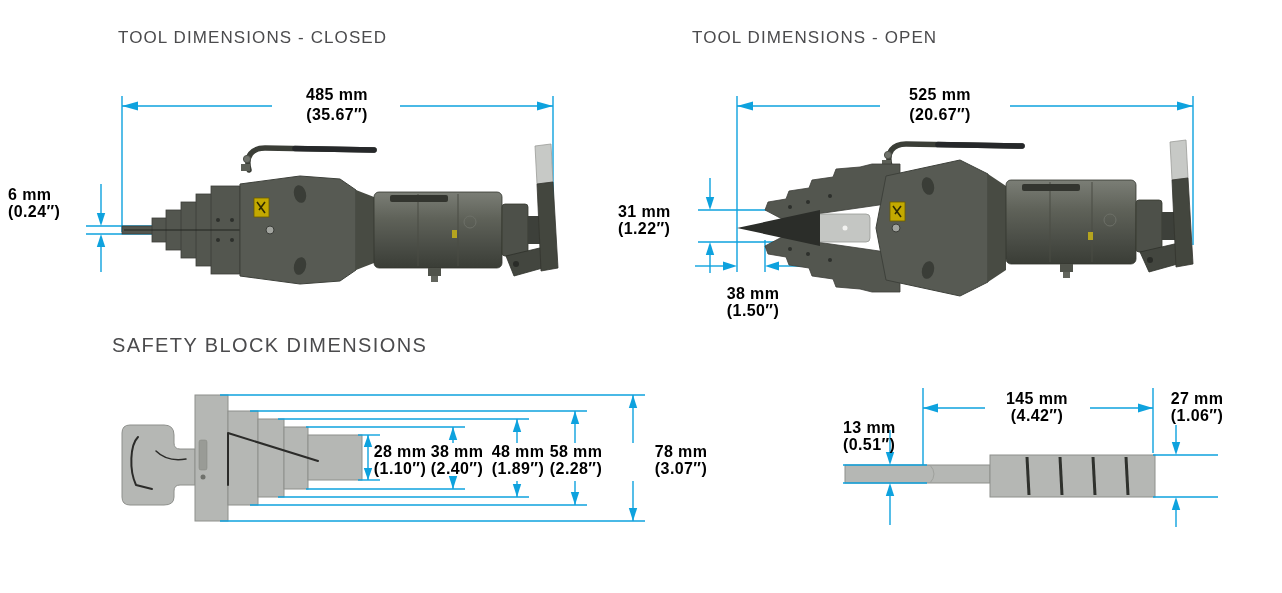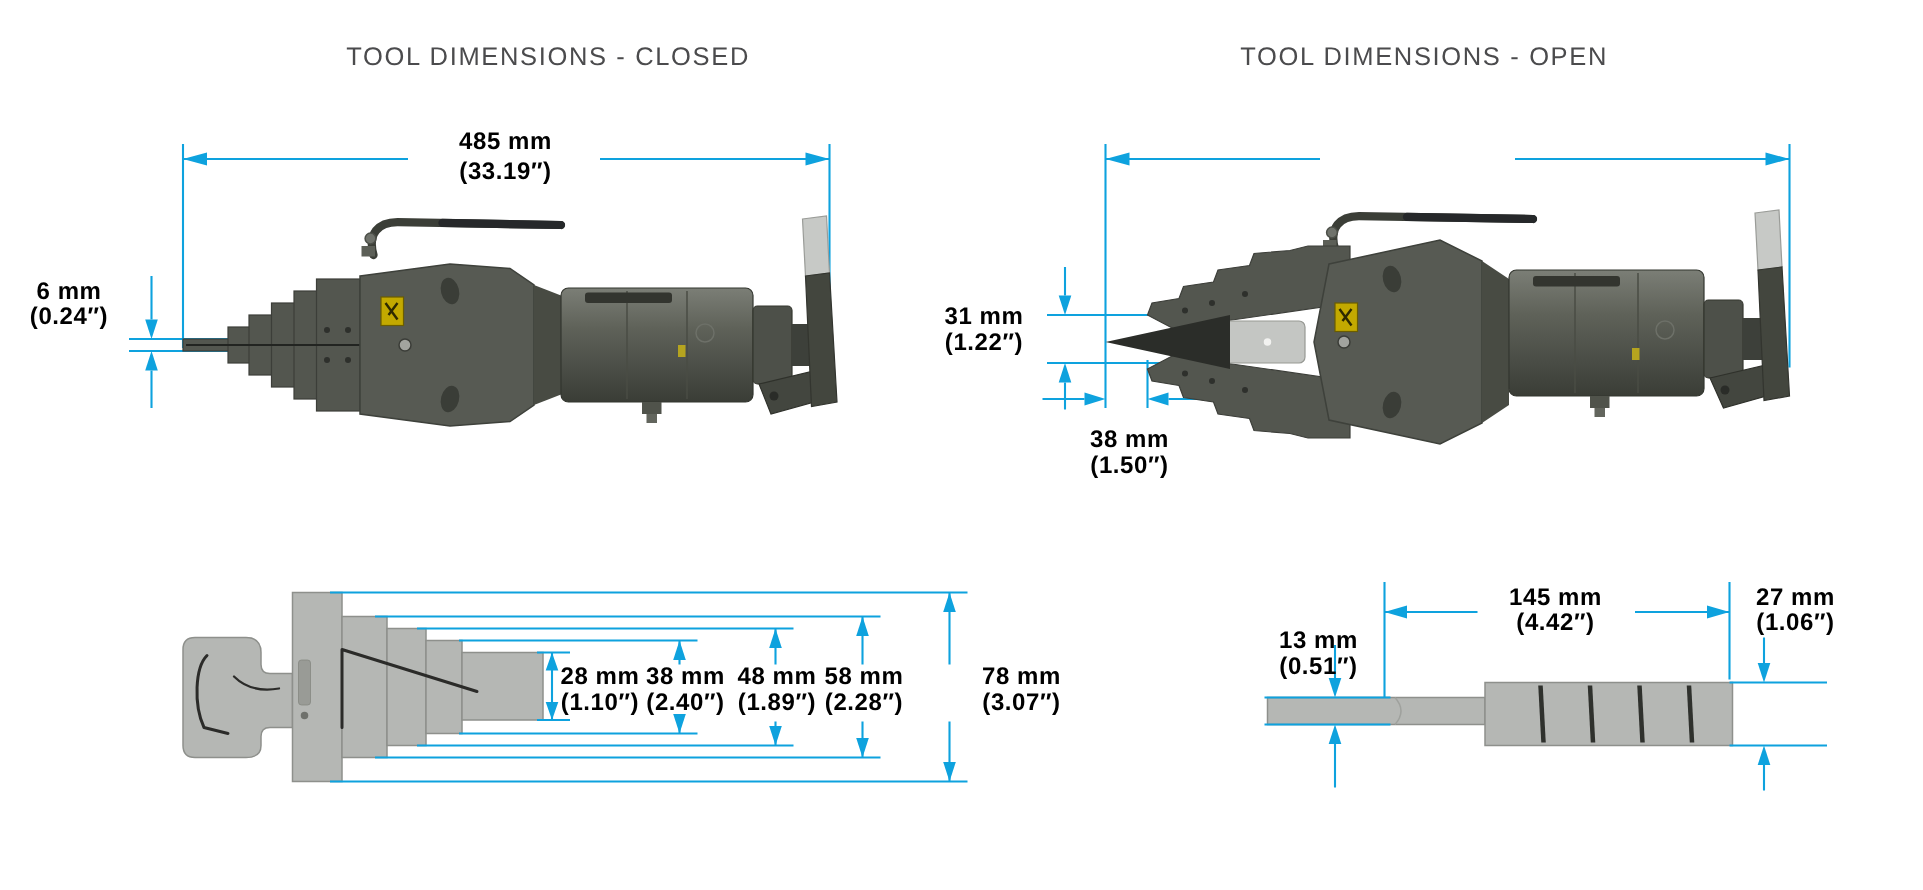--- a/index.html
+++ b/index.html
@@ -1,41 +1,42 @@
 <!DOCTYPE html>
 <html><head>
 <meta charset="utf-8">
 <style>
   html,body{margin:0;padding:0;background:#fff;}
   #page{position:relative;width:1282px;height:593px;background:#ffffff;overflow:hidden;
         font-family:"Liberation Sans",sans-serif;}
   .title{position:absolute;color:#4b4b4d;font-size:17px;letter-spacing:1.1px;white-space:nowrap;}
-  .title.center{text-align:right;}
+  .title.center{text-align:left;}
   .title.big{font-size:20px;letter-spacing:1.4px;}
   .dim{position:absolute;color:#000000;font-weight:bold;font-size:16px;line-height:17px;
        letter-spacing:.4px;white-space:nowrap;}
   .dim span{display:block;}
   .dim.center{text-align:center;}
-  .dim.right{text-align:center;}
+  .dim.right{text-align:left;}
   .dim.lh20{line-height:20px;}
   svg{position:absolute;overflow:visible;}
   .cy{stroke:#0ea2de;stroke-width:1.4;fill:none;}
   .cyf{fill:#0ea2de;stroke:none;}
   .blk{fill:#b5b7b4;stroke:#8e908c;stroke-width:1;}
   .ink{stroke:#2b2b29;fill:none;stroke-linecap:round;stroke-linejoin:round;}
 </style>
 </head>
 <body>
 
 <div id="page">
 
   <div class="title center" style="left:118px;top:28px;width:382px;">TOOL DIMENSIONS - CLOSED</div>
 
   <div class="title center" style="left:692px;top:28px;width:380px;">TOOL DIMENSIONS - OPEN</div>
 
+  <div class="title big" style="left:112px;top:334px;">SAFETY BLOCK DIMENSIONS</div>
 
   <svg style="left:0;top:80px;" width="660" height="240" viewBox="0 0 660 240">
     <defs>
       <linearGradient id="gcyl1" x1="0" y1="0" x2="0" y2="1">
         <stop offset="0" stop-color="#7b7e76"></stop>
           <stop offset="0.35" stop-color="#5f6259"></stop>
         <stop offset="0.7" stop-color="#4b4e47"></stop>
           <stop offset="1" stop-color="#3a3d36"></stop>
       </linearGradient>
     </defs>
@@ -299,28 +300,32 @@
       <line class="cy" x1="318" y1="117" x2="383" y2="117"></line>
       <line class="cy" x1="341" y1="45" x2="341" y2="62"></line>
       <polygon class="cyf" points="341,75 336.8,62 345.2,62"></polygon>
       <polygon class="cyf" points="341,117 336.8,130 345.2,130"></polygon>
       <line class="cy" x1="341" y1="130" x2="341" y2="147"></line>
     </g>
   </svg>
 
   <div class="dim center lh20" style="left:277px;top:85px;width:120px;">
     <span>485 mm</span>
-    <span>(33.19″)</span>
+    <span>(35.67″)</span>
   </div>
 
   <div class="dim right" style="left:8px;top:186px;width:76px;">
     <span>6 mm</span>
     <span>(0.24″)</span>
   </div>
 
+  <div class="dim center lh20" style="left:880px;top:85px;width:120px;">
+    <span>525 mm</span>
+    <span>(20.67″)</span>
+  </div>
 
   <div class="dim right" style="left:618px;top:203px;width:76px;">
     <span>31 mm</span>
     <span>(1.22″)</span>
   </div>
 
   <div class="dim center" style="left:693px;top:285px;width:120px;">
     <span>38 mm</span>
     <span>(1.50″)</span>
   </div>

